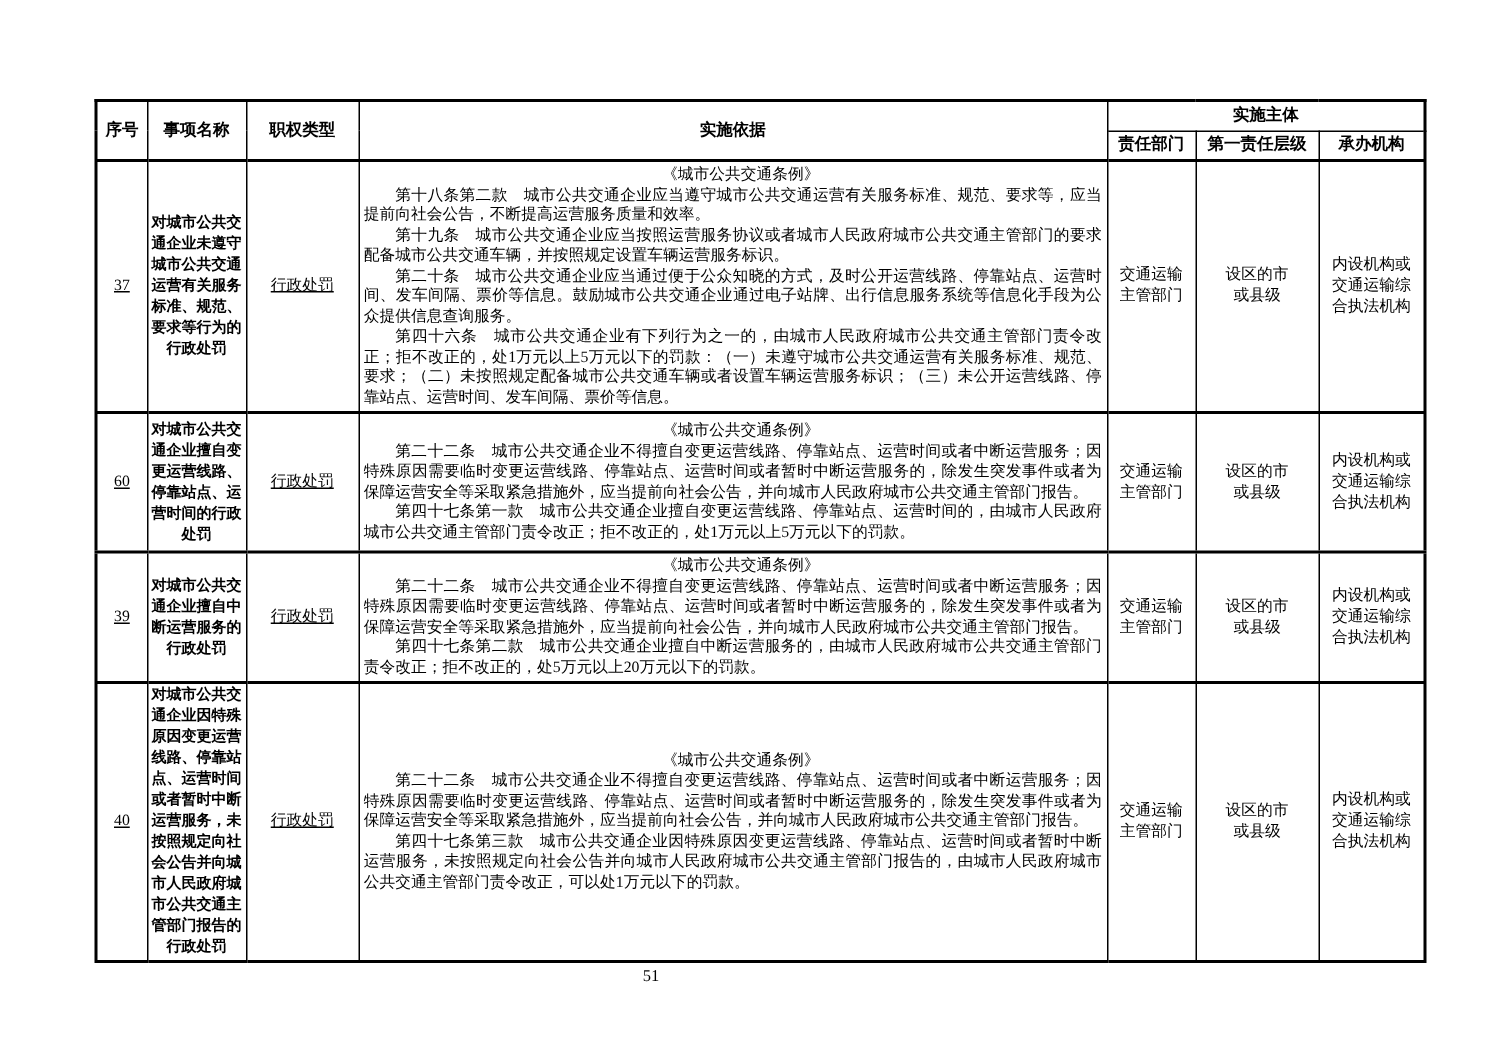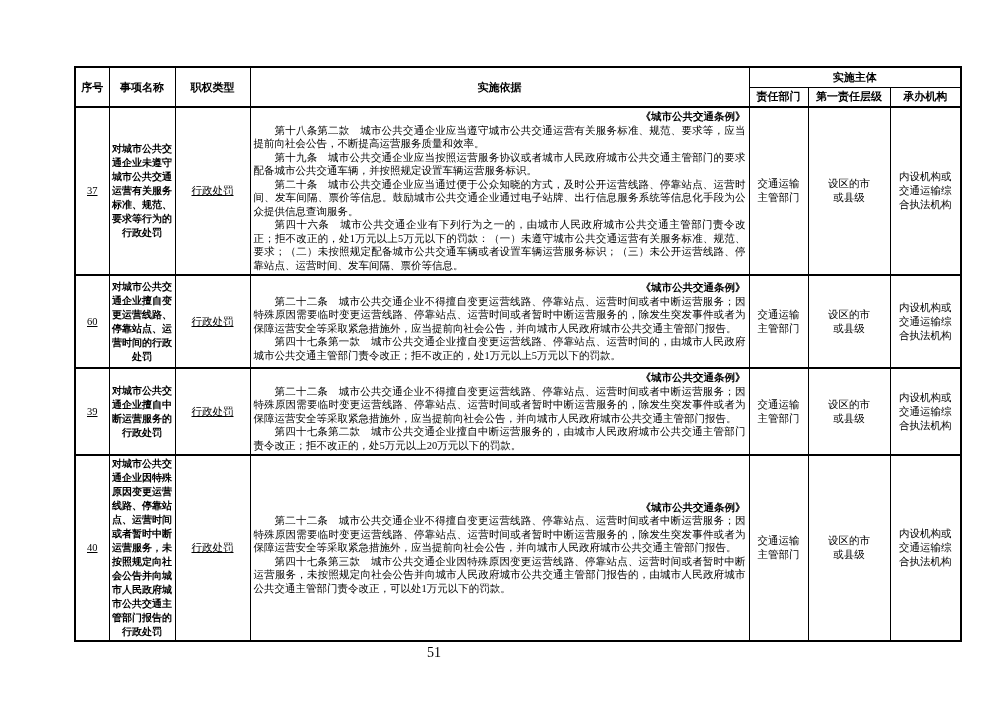--- a/index.html
+++ b/index.html
@@ -2,49 +2,49 @@
 <html><head>
 <meta charset="utf-8">
 <style>
   html,body { margin:0; padding:0; }
   body {
     width:1000px; height:706px; background:#ffffff; color:#000;
     font-family:"Liberation Serif","DejaVu Serif",serif;
     position:relative; overflow:hidden;
   }
   .doc-table {
-    position:absolute; left:74px; top:66px; width:886px;
+    position:absolute; left:63px; top:66px; width:886px;
     border-collapse:collapse; table-layout:fixed;
     border:2px solid #000;
   }
   .doc-table th, .doc-table td {
     border:1px solid #000; vertical-align:middle; overflow:hidden;
     word-break:break-all;
   }
   .doc-table tbody td { border-bottom-width:2px; border-top-width:2px; }
   .doc-table th {
     font-weight:bold; font-size:11px; text-align:center; padding:1px;
     line-height:13px;
   }
   .cell-center { text-align:center; font-size:10.5px; line-height:14px; padding:1px 2px;text-decoration:underline; }
   .cell-name   { text-align:center; font-size:10px;   line-height:14px; padding:1px 2px;font-weight:bold; }
   .cell-basis  { font-size:10.5px; line-height:13.5px; text-align:justify; padding:2px 3px 2px 3px; }
-  .cell-basis .basis-title { margin:0; font-weight:bold; text-indent:1em; text-align:right; }
+  .cell-basis .basis-title { margin:0; font-weight:normal; text-indent:1em; text-align:center; }
   .cell-basis p.basis-para { margin:0; text-indent:2em; }
   .cell-dept   { text-align:center; font-size:10.5px; line-height:14px; padding:1px 7px; }
   .cell-level  { text-align:center; font-size:10.5px; line-height:14px; padding:1px 17px; }
   .cell-agency { text-align:center; font-size:10.5px; line-height:14px; padding:1px 8px; }
   .row-h37 { height:163px; }
   .row-h38 { height:93px; }
   .row-h39 { height:80px; }
   .row-h40 { height:178px; }
   .hrow { height:20px; }
   .page-number {
     position:absolute; top:645px; left:0; width:868px;
-    text-align:center; font-size:14px;
+    text-align:center; font-size:11px;
   }
 </style>
 </head>
 <body>
 
 <table class="doc-table">
   <colgroup>
     <col style="width:34px">
       <col style="width:66px">
       <col style="width:75px">

